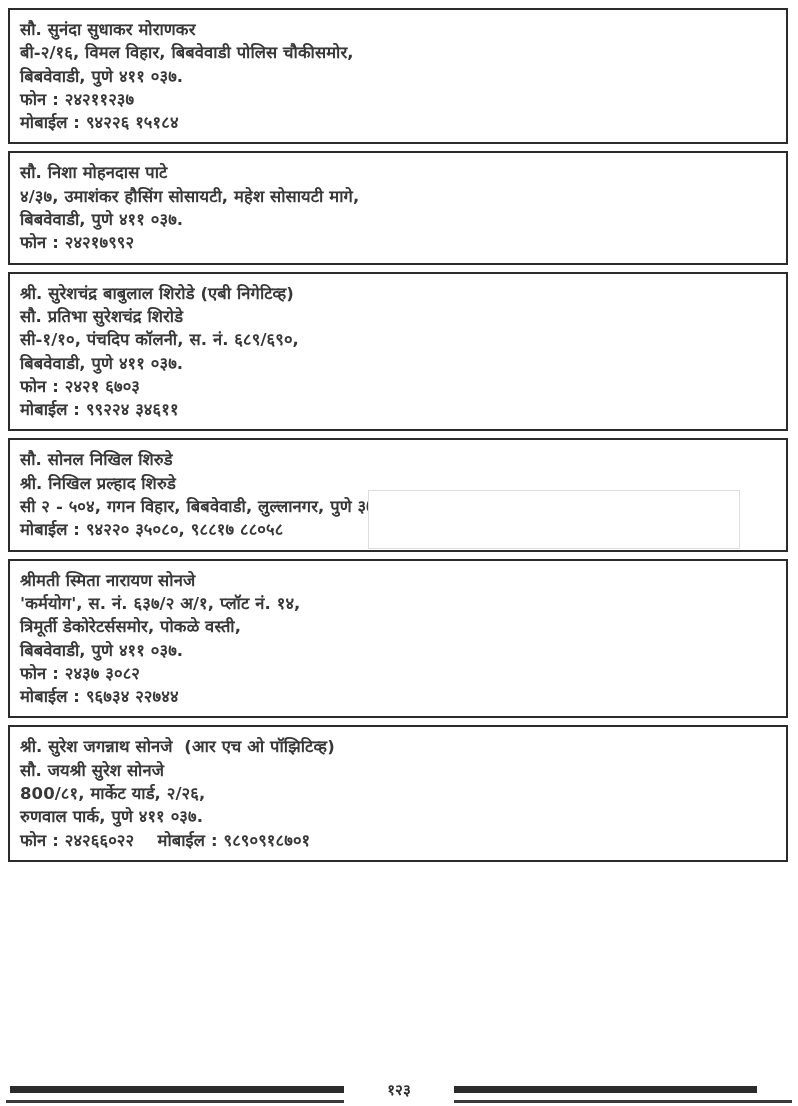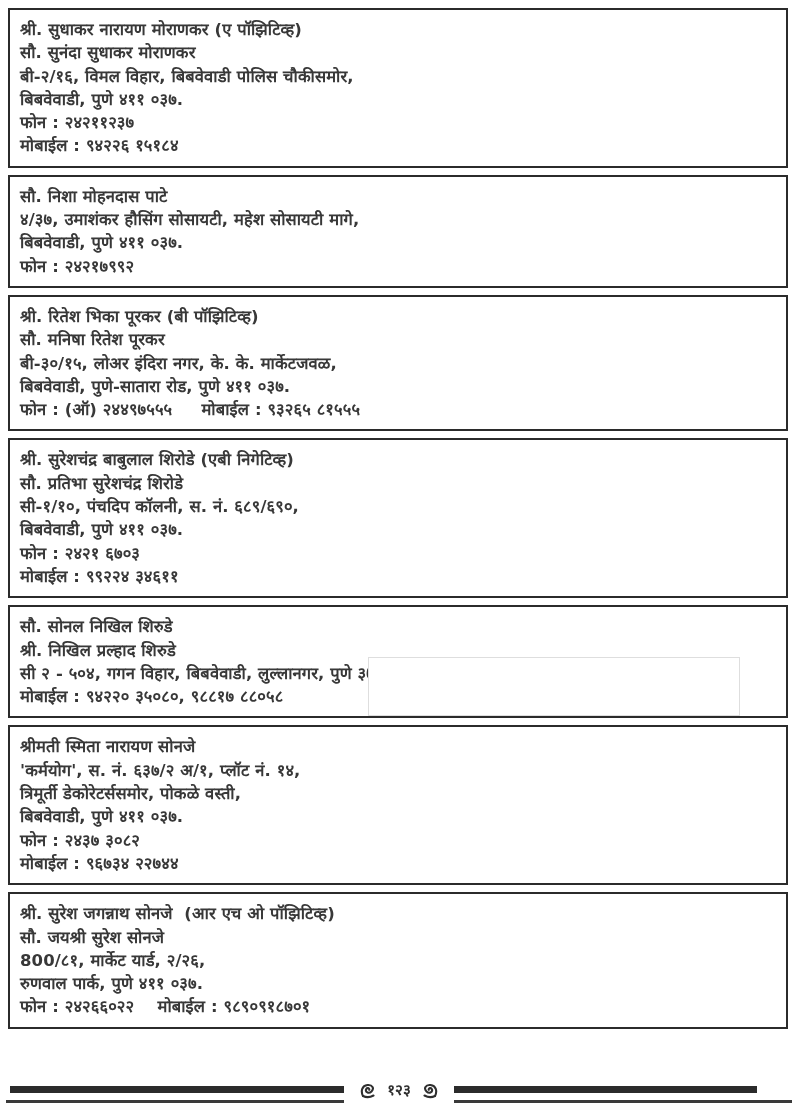--- a/index.html
+++ b/index.html
@@ -46,59 +46,52 @@
     left:10px;top:1086px;width:747px;height:7px;
     background:#2b2b2b;
   }
   .page-label{
     position:absolute;
     left:344px;top:1077px;width:110px;height:27px;
     background:#ffffff;
     display:flex;align-items:center;justify-content:center;
     gap:7px;
     z-index:6;
+    flex-direction:column;
   }
   .page-num{
     font-size:15px;font-weight:bold;color:#2f2f2f;
     line-height:27px;
   }
   .orn{display:block;}
   .orn.flip{transform:scaleX(-1);}
   .bottom-line{
     position:absolute;
     left:6px;top:1100px;width:786px;height:3px;
     background:#3a3a3a;
   }
 </style>
 </head>
 <body>
 
 <div class="page">
 
   <div class="cards">
     <div class="card">
-        <div class="line">श्री. सुधाकर नारायण मोराणकर (ए पॉझिटिव्ह)</div>
         <div class="line">सौ. सुनंदा सुधाकर मोराणकर</div>
         <div class="line">बी-२/१६, विमल विहार, बिबवेवाडी पोलिस चौकीसमोर,</div>
         <div class="line">बिबवेवाडी, पुणे ४११ ०३७.</div>
         <div class="line">फोन : २४२११२३७</div>
         <div class="line">मोबाईल : ९४२२६ १५१८४</div>
       </div>
     <div class="card">
         <div class="line">सौ. निशा मोहनदास पाटे</div>
         <div class="line">४/३७, उमाशंकर हौसिंग सोसायटी, महेश सोसायटी मागे,</div>
         <div class="line">बिबवेवाडी, पुणे ४११ ०३७.</div>
         <div class="line">फोन : २४२१७९९२</div>
-      </div>
-    <div class="card">
-        <div class="line">श्री. रितेश भिका पूरकर (बी पॉझिटिव्ह)</div>
-        <div class="line">सौ. मनिषा रितेश पूरकर</div>
-        <div class="line">बी-३०/१५, लोअर इंदिरा नगर, के. के. मार्केटजवळ,</div>
-        <div class="line">बिबवेवाडी, पुणे-सातारा रोड, पुणे ४११ ०३७.</div>
-        <div class="line">फोन : (ऑ) २४४९७५५५     मोबाईल : ९३२६५ ८१५५५</div>
       </div>
     <div class="card">
         <div class="line">श्री. सुरेशचंद्र बाबुलाल शिरोडे (एबी निगेटिव्ह)</div>
         <div class="line">सौ. प्रतिभा सुरेशचंद्र शिरोडे</div>
         <div class="line">सी-१/१०, पंचदिप कॉलनी, स. नं. ६८९/६९०,</div>
         <div class="line">बिबवेवाडी, पुणे ४११ ०३७.</div>
         <div class="line">फोन : २४२१ ६७०३</div>
         <div class="line">मोबाईल : ९९२२४ ३४६११</div>
       </div>
     <div class="card">

